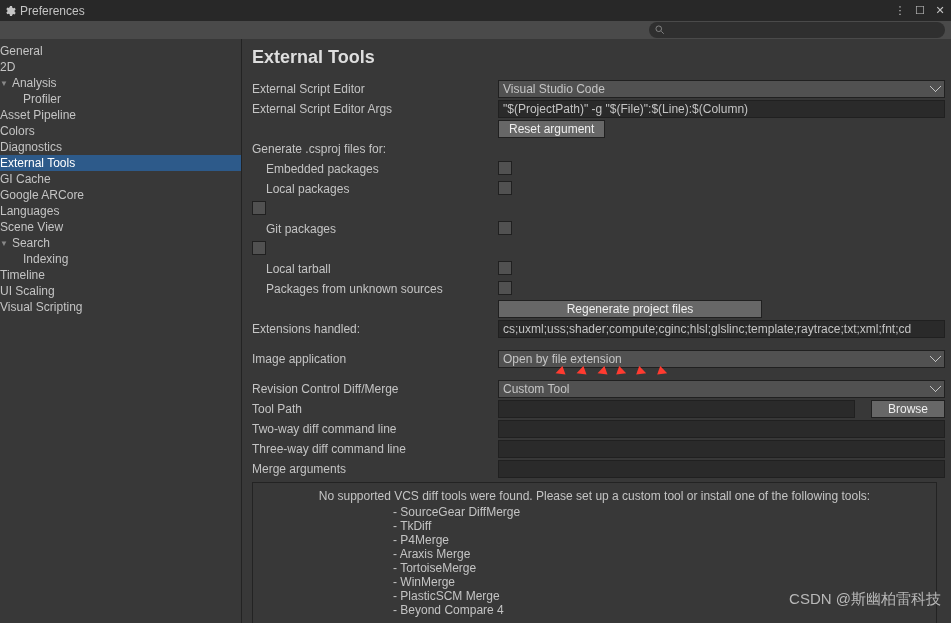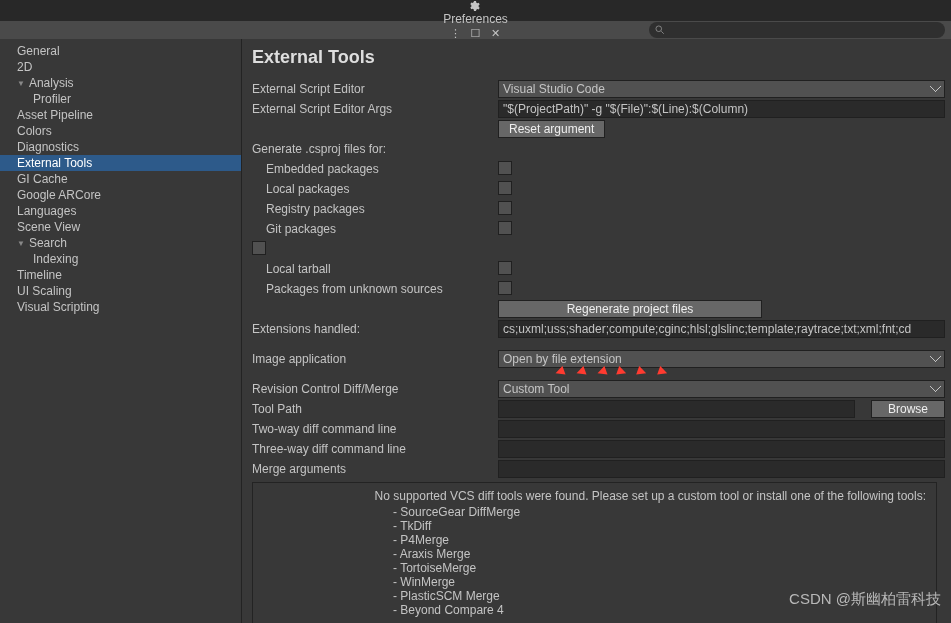--- a/index.html
+++ b/index.html
@@ -1,51 +1,51 @@
 <!DOCTYPE html>
 <html><head>
 <meta charset="utf-8">
 <style>
 * { margin:0; padding:0; box-sizing:border-box; font-family:"Segoe UI",Arial,sans-serif; font-size:12px; }
 body { background:#383838; color:#c4c4c4; width:951px; height:623px; overflow:hidden; position:relative; }
-.titlebar { height:21px; background:#282828; display:flex; align-items:center; padding:0 4px;flex-direction:column; }
+.titlebar { height:21px; background:#282828; display:flex; align-items:center; padding:0 4px; }
 .titlebar .gear { width:12px; height:12px; margin-right:4px; display:flex; align-items:center; justify-content:center; }
 .titlebar .gear svg { width:12px; height:12px; fill:#c4c4c4; }
 .title-text { flex:1; color:#c4c4c4; }
 .win-btns { display:flex; gap:6px; }
 .win-btn { width:14px; height:14px; color:#c4c4c4; font-size:11px; cursor:pointer; display:flex; align-items:center; justify-content:center; }
 .searchbar { height:18px; background:#4a4a4a; display:flex; align-items:center; padding:0 6px; }
 .search-spacer{ flex:1; }
 .search-field { width:296px; height:16px; background:#2f2f2f; border:none; border-radius:8px; color:#c4c4c4; padding:0 8px 0 22px; outline:none; }
 .search-wrap { position:relative; }
 .search-icon { position:absolute; left:6px; top:2px; width:12px; height:12px; }
 .search-icon svg { width:10px; height:10px; stroke:#888; fill:none; }
 .main { display:flex; height:584px; }
 .sidebar { width:242px; background:#383838; border-right:1px solid #232323; overflow-y:auto; padding-top:4px; }
-.side-item { height:16px; display:flex; align-items:center; padding-left:17px; cursor:pointer; color:#c4c4c4; }
-.side-item.child { padding-left:33px; }
+.side-item { height:16px; display:flex; align-items:center; cursor:pointer; color:#c4c4c4; }
+.side-item.child { padding-left:23px; }
 .side-item.arrow::before{ content:"▼"; font-size:8px; color:#888; margin-right:4px; }
 .side-item.selected { background:#2d5a8a; color:#fff; }
 .content { flex:1; background:#383838; overflow-y:auto; padding:8px 6px 0 0; }
 .heading { font-size:18px; font-weight:600; color:#dedede; margin:0 0 12px 10px; }
 .row { display:flex; align-items:center; min-height:18px; margin-bottom:2px; padding-left:10px; }
 .row-label { width:246px; color:#c4c4c4; flex-shrink:0; }
 .row-label.indent { padding-left:14px; }
 .row-field { flex:1; }
 select.ui, input.ui-text { width:100%; height:18px; background:#515151; border:1px solid #202020; color:#c4c4c4; padding:0 4px; outline:none; }
 select.ui { appearance:none; padding-right:18px; background-image:linear-gradient(45deg,transparent 48%,#c4c4c4 48%,#c4c4c4 52%,transparent 52%),linear-gradient(-45deg,transparent 48%,#c4c4c4 48%,#c4c4c4 52%,transparent 52%); background-size:6px 6px,6px 6px; background-position:right 8px center,right 3px center; background-repeat:no-repeat; }
 input.ui-text { background:#2a2a2a; }
 button.ui-btn { height:18px; background:#676767; border:1px solid #202020; color:#eee; padding:0 10px; cursor:pointer; }
 .btn-wide { width:264px; }
 input.ui-chk { appearance:none; width:14px; height:14px; background:#515151; border:1px solid #202020; cursor:pointer; }
 .browse-row { display:flex; gap:16px; }
 .browse-row input { flex:1; }
 .browse-row button { width:74px; }
 .vcs-box { margin:4px 8px 0 10px; border:1px solid #232323; background:#383838; padding:6px 10px; color:#c4c4c4; }
-.vcs-head { text-align:right; margin-bottom:2px; }
+.vcs-head { text-align:center; margin-bottom:2px; }
 .vcs-list { padding-left:130px; }
 .vcs-list div::before { content:"- "; }
 .watermark { position:absolute; right:10px; bottom:14px; color:#cfcfcf; font-size:15px; opacity:.85; pointer-events:none; }
 .arrows { position:absolute; left:552px; top:362px; display:flex; gap:6px; }
 .arrows span { color:#ff3b30; font-size:15px; transform:rotate(-20deg); }
 .arrows span:nth-child(4),.arrows span:nth-child(5),.arrows span:nth-child(6){ transform:rotate(20deg); }
 </style>
 </head>
 <body>
 
@@ -120,21 +120,20 @@
     <div id="gen-list">
         <div class="row">
           <div class="row-label indent">Embedded packages</div>
           <div><input type="checkbox" class="ui-chk" style=""></div>
         </div>
         <div class="row">
           <div class="row-label indent">Local packages</div>
           <div><input type="checkbox" class="ui-chk" style=""></div>
         </div>
         <div class="row">
-          <div class="row-label indent">Registry packages</div>
           <div><input type="checkbox" class="ui-chk" style=""></div>
         </div>
         <div class="row">
           <div class="row-label indent">Git packages</div>
           <div><input type="checkbox" class="ui-chk" style=""></div>
         </div>
         <div class="row">
           <div><input type="checkbox" class="ui-chk" style=""></div>
         </div>
         <div class="row">

